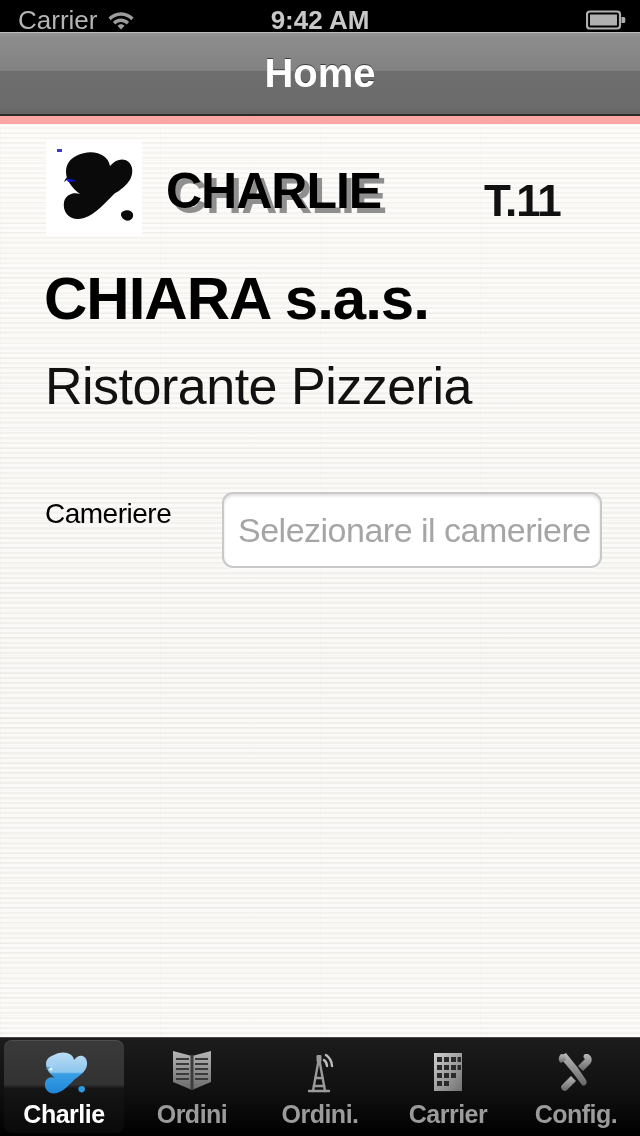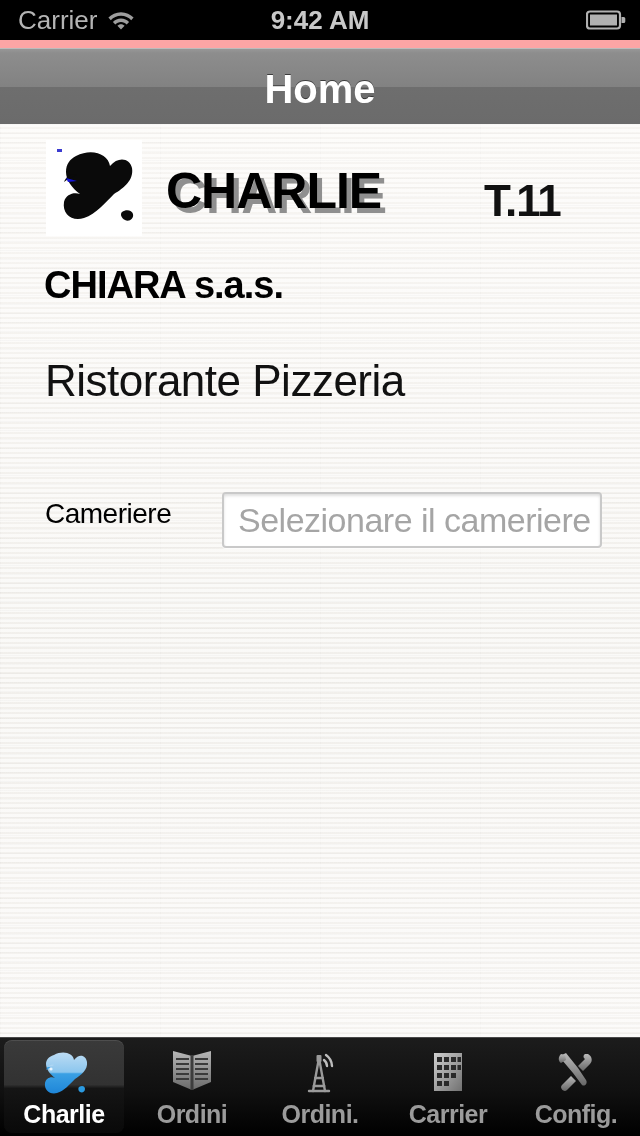--- a/index.html
+++ b/index.html
@@ -57,21 +57,21 @@
     right: 14px; top: 0;
     height: 40px;
     display: flex;
     align-items: center;
   }
   .battery-icon { width: 40px; height: 20px; display: block; }
 
   
   #nav-bar {
     position: absolute;
-    left: 0; top: 48px;
+    left: 0; top: 32px;
     width: 640px; height: 84px;
     background: linear-gradient(to bottom,
        #9a9a9a 0%, #8d8d8d 6%, #828282 47%,
        #6e6e6e 48%, #6b6b6b 92%, #636363 100%);
     border-bottom: 2px solid #2a2a2a;
     box-sizing: border-box;
   }
   #nav-bar::before {
     content: "";
     position: absolute;
@@ -137,30 +137,30 @@
     left: 484px; top: 52px;
     font-size: 44px;
     font-weight: bold;
     color: #111111;
     letter-spacing: -1px;
     white-space: nowrap;
   }
   #brand-line2 {
     position: absolute;
     left: 44px; top: 140px;
-    font-size: 38px;
+    font-size: 60px;
     font-weight: bold;
     color: #000000;
     letter-spacing: -1px;
     white-space: nowrap;
   }
   #brand-sub {
     position: absolute;
     left: 45px; top: 232px;
-    font-size: 44px;
+    font-size: 52px;
     font-weight: normal;
     color: #111111;
     letter-spacing: -0.5px;
     white-space: nowrap;
   }
 
   
   #waiter-row {
     position: absolute;
     left: 0; top: 370px;
@@ -172,25 +172,25 @@
     left: 45px; top: 4px;
     font-size: 28px;
     color: #000000;
     letter-spacing: -0.5px;
     white-space: nowrap;
   }
   #waiter-input {
     position: absolute;
     left: 222px; top: -2px;
     width: 380px;
-    height: 56px;
+    height: 76px;
     box-sizing: border-box;
     background: #ffffff;
     border: 2px solid #c9c9c9;
-    border-radius: 4px;
+    border-radius: 11px;
     box-shadow: inset 0 2px 3px rgba(0,0,0,0.13),
                 0 1px 0 rgba(255,255,255,0.8);
     display: flex;
     align-items: center;
     padding: 16px 14px;
   }
   #waiter-placeholder {
     font-size: 34px;
     color: #a5a5a5;
     letter-spacing: -0.5px;

